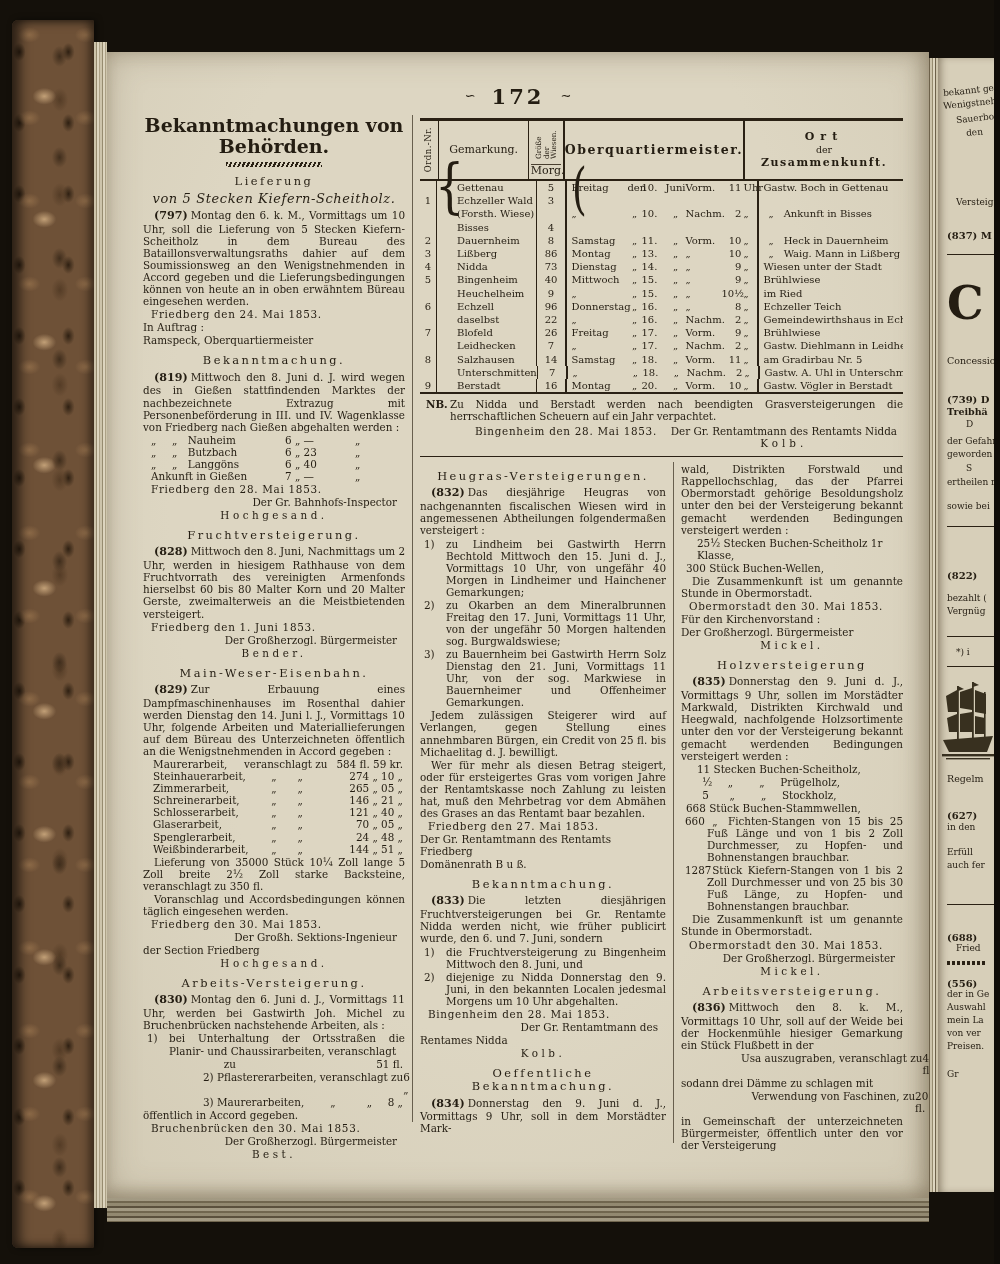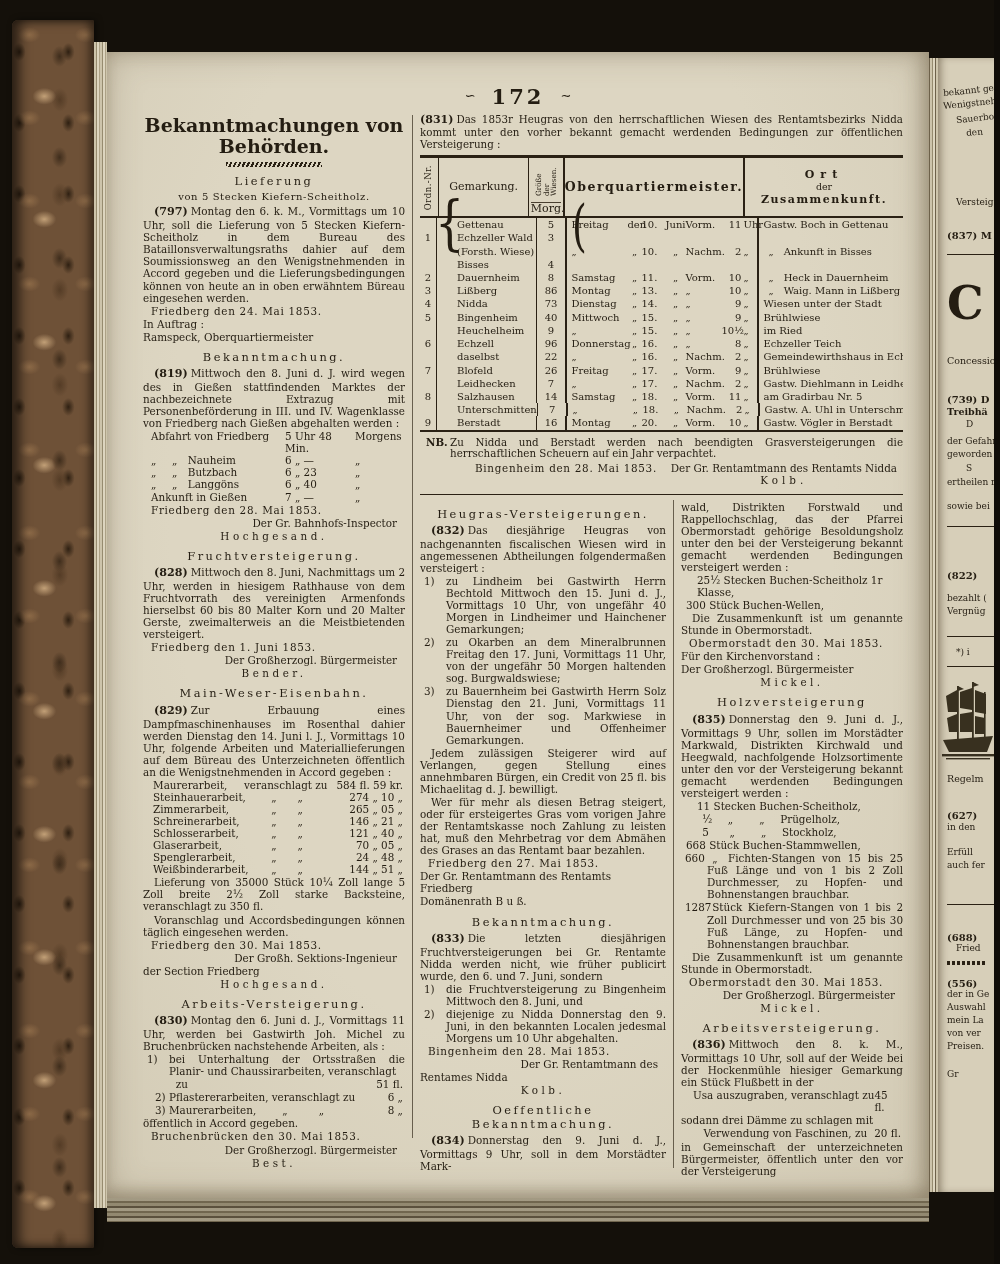--- a/index.html
+++ b/index.html
@@ -65,37 +65,37 @@
   .pn-orn{font-family:"DejaVu Sans",sans-serif;font-size:13px;vertical-align:4px;margin:0 16px;color:#241d12;}
   .columns{display:flex;padding:4px 26px 0 36px;}
   .col-left{width:262px;font-size:10.4px;line-height:1.16;}
   .vrule{width:1px;background:#403727;opacity:.75;margin:2px 7px 40px 7px;}
   .col-right{flex:1;min-width:0;font-size:10.4px;line-height:1.16;}
 
   
   .blk-h1{font-size:19px;font-weight:bold;text-align:center;line-height:1.12;margin:2px 0 1px;}
   .blk-orn{height:5px;width:96px;margin:4px auto 7px;background:repeating-linear-gradient(115deg,#2a2114 0 2px,rgba(0,0,0,0) 2px 4px);}
   .blk-hsp{text-align:center;letter-spacing:2.5px;font-size:11.4px;margin:8px 0 3px;}
-  .blk-hc{text-align:center;font-size:10px;margin:0 0 3px;letter-spacing:.6px;}
+  .blk-hc{text-align:center;font-size:13px;margin:0 0 3px;letter-spacing:.6px;font-style:italic;}
   .blk-p{text-align:justify;text-indent:11px;margin:1px 0;}
   .blk-p2{text-align:justify;margin:1px 0;}
   .blk-pin{padding-left:16px;margin:1px 0;}
   .blk-pin2{padding-left:5px;margin:1px 0;}
   .blk-li{padding-left:26px;position:relative;text-align:justify;margin:1px 0;}
   .blk-li .num{position:absolute;left:4px;font-weight:normal;font-size:1em;letter-spacing:0;}
   .blk-row3{display:flex;}
   .r3-a{flex:1;padding-left:8px;white-space:pre;}
   .r3-b{width:70px;}
   .r3-c{width:50px;}
   .blk-cost{display:flex;padding-left:10px;}
   .cost-label{width:106px;}
   .cost-mid{flex:1;text-align:center;white-space:pre;}
   .cost-amt{width:88px;text-align:right;padding-right:2px;white-space:pre;}
   .blk-amt{display:flex;justify-content:space-between;padding-left:12px;margin:1px 0;}
-  .amt-l{white-space:pre;}
+  .amt-l{white-space:pre;margin-left:48px;}
   .amt-r{padding-right:2px;}
   .blk-date{margin:1px 0;padding-left:8px;letter-spacing:.7px;}
   .blk-sigr{text-align:right;padding-right:8px;margin:1px 0;}
   .blk-sigc{text-align:left;margin:1px 0;}
   .blk-sigsp{text-align:center;letter-spacing:3.5px;margin:1px 0 2px;}
   .num{font-weight:bold;font-size:1.07em;margin-right:3px;}
 
   
   .gras-head{text-align:center;font-size:15px;font-weight:bold;letter-spacing:8px;margin:1px 0 4px;}
   .intro{text-align:justify;font-size:10.3px;line-height:1.18;margin:0;}
@@ -155,25 +155,20 @@
           <div class="blk-orn"></div>
           <div class="blk-hsp">Lieferung</div>
           <div class="blk-hc">von 5 Stecken Kiefern-Scheitholz.</div>
           <div class="blk-p"><span class="num">(797)</span>Montag den 6. k. M., Vormittags um 10 Uhr, soll die Lieferung von 5 Stecken Kiefern-Scheitholz in dem Bureau des Bataillonsverwaltungsraths dahier auf dem Soumissionsweg an den Wenigstnehmenden in Accord gegeben und die Lieferungsbedingungen können von heute an in oben erwähntem Büreau eingesehen werden.</div>
           <div class="blk-date">Friedberg den 24. Mai 1853.</div>
           <div class="blk-sigc">In Auftrag :</div>
           <div class="blk-sigc">Ramspeck, Oberquartiermeister</div>
           <div class="blk-hsp">Bekanntmachung.</div>
           <div class="blk-p"><span class="num">(819)</span>Mittwoch den 8. Juni d. J. wird wegen des in Gießen stattfindenden Marktes der nachbezeichnete Extrazug mit Personenbeförderung in III. und IV. Wagenklasse von Friedberg nach Gießen abgehalten werden :</div>
           <div class="blk-row3">
-            <span class="r3-a">Abfahrt von Friedberg</span>
-            <span class="r3-b">5 Uhr 48 Min.</span>
-            <span class="r3-c">Morgens</span>
-          </div>
-          <div class="blk-row3">
             <span class="r3-a">„   „  Nauheim</span>
             <span class="r3-b">6 „ —</span>
             <span class="r3-c">„</span>
           </div>
           <div class="blk-row3">
             <span class="r3-a">„   „  Butzbach</span>
             <span class="r3-b">6 „ 23</span>
             <span class="r3-c">„</span>
           </div>
           <div class="blk-row3">
@@ -257,21 +252,20 @@
             <span class="amt-l">3) Maurerarbeiten,     „      „</span>
             <span class="amt-r">8 „</span>
           </div>
           <div class="blk-p2">öffentlich in Accord gegeben.</div>
           <div class="blk-date">Bruchenbrücken den 30. Mai 1853.</div>
           <div class="blk-sigr">Der Großherzogl. Bürgermeister</div>
           <div class="blk-sigsp">Best.</div>
         </div>
       <div class="vrule"></div>
       <div class="col-right">
-        <p class="intro"><span class="num">(831)</span><span>Das 1853r Heugras von den herrschaftlichen Wiesen des Rentamtsbezirks Nidda kommt unter den vorher bekannt gemacht werdenden Bedingungen zur öffentlichen Versteigerung :</span></p>
 
         <div class="gtable">
           <div class="thead">
             <div class="hcell-nr">
                 <span>Ordn.-Nr.</span>
               </div>
             <div class="hcell-gem">Gemarkung.</div>
             <div class="hcell-size">
               <span class="size-v">Größe der Wiesen.</span>
               <span class="size-b">Morg.</span>

